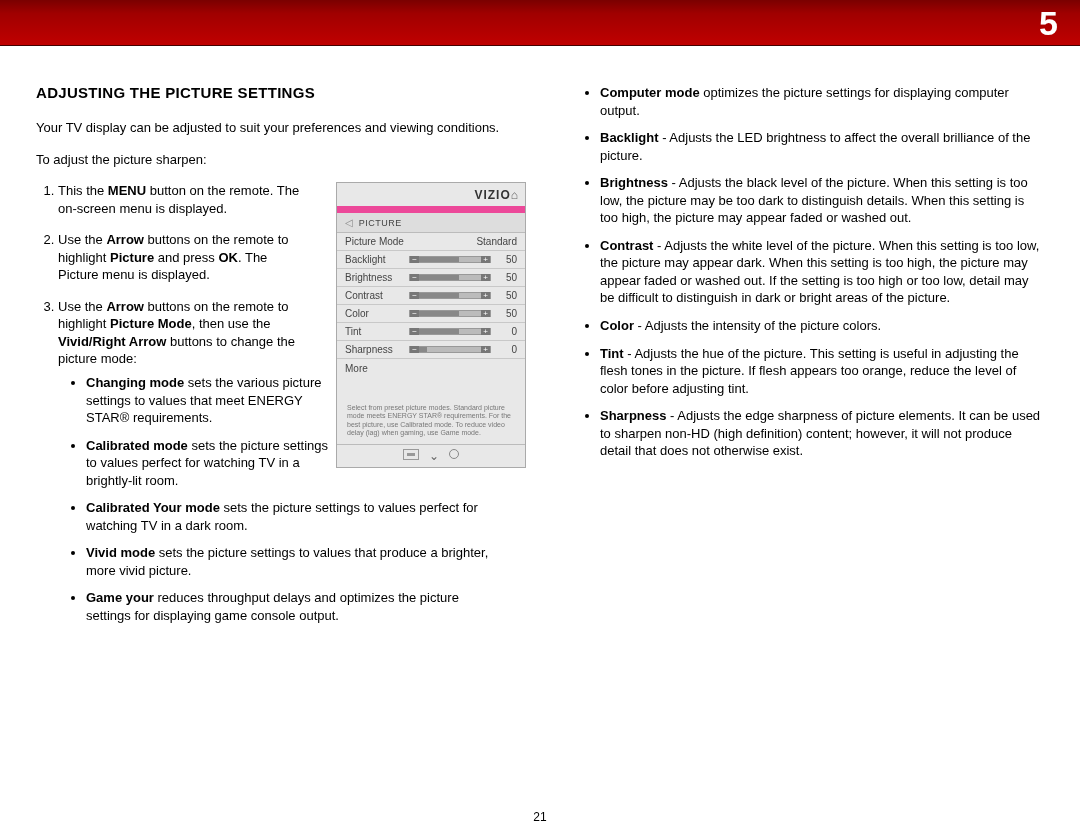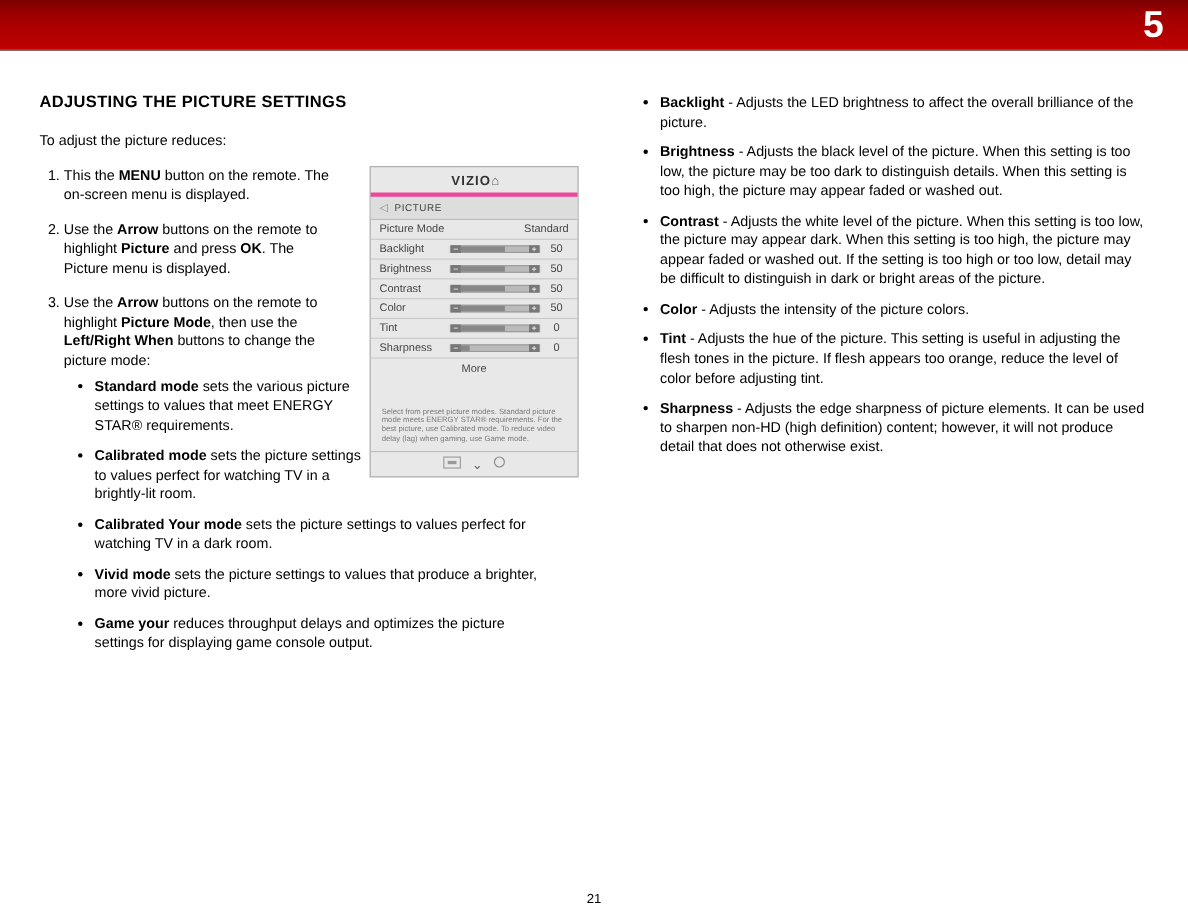--- a/index.html
+++ b/index.html
@@ -57,23 +57,23 @@
     position: absolute;
     left: 300px;
     top: 0;
     width: 190px;
     border: 1px solid #aaa;
     background: #e8e8e8;
     font-size: 10px;
     color: #444;
   }
   .osd-header {
-    display:flex; justify-content:center; align-items:center;
+    display:flex; justify-content:flex-end; align-items:center;
     padding:5px 7px 4px 9px;
-    border-bottom:4px solid #ec4899;
+    border-bottom:7px solid #ec4899;
   }
   .osd-logo { font-weight: 800; letter-spacing: 1px; font-size: 12px; color:#333;}
   .osd-home { font-size:12px; color:#666;}
   .osd-titlebar {
     display:flex; align-items:center; gap:6px;
     padding:4px 8px;
     background:#ddd;
     border-bottom:1px solid #bbb;
   }
   .osd-back { color:#888; }
@@ -86,22 +86,22 @@
   .osd-label { flex: 0 0 60px; }
   .osd-slider {
     flex:1; height:7px; background:#bbb; position:relative; margin:0 4px;
     display:flex; align-items:center; border:1px solid #999;
   }
   .osd-slider-fill { height:100%; background:#888;}
   .osd-minus, .osd-plus {
     width:9px; height:7px; color:#fff; font-size:8px; text-align:center; line-height:7px;
     background:#777;
   }
-  .osd-val { flex:0 0 22px; text-align:center; }
-  .osd-more { text-align:center; padding:4px 8px 4px; }
+  .osd-val { flex:0 0 22px; text-align:right; }
+  .osd-more { text-align:left; padding:4px 8px 4px; }
   .osd-note { font-size:7px; color:#777; padding:26px 10px 6px 10px; line-height:1.2;}
   .osd-footer { border-top:1px solid #bbb; padding:4px 0; display:flex; justify-content:center; gap:10px; color:#666; font-size:12px;}
   .osd-footer span { display:inline-block;}
   .fi {
     width:16px; height:11px; border:1px solid #999; position:relative; display:inline-block;
   }
   .fi::after{content:""; position:absolute; left:3px; right:3px; top:3px; bottom:3px; background:#999;}
   .gear {
     width:10px;height:10px;border:1px solid #888;border-radius:50%;position:relative;display:inline-block;
   }
@@ -118,35 +118,36 @@
 <body>
 
 <div class="topbar">
   <div class="chapter-num">5</div>
 </div>
 
 <div class="content">
 
   <div class="col">
     <div class="section-title">ADJUSTING THE PICTURE SETTINGS</div>
-    <div class="para">To adjust the picture reduces:</div>
+    <div class="para justify">Your TV display can be adjusted to suit your preferences and viewing conditions.</div>
+    <div class="para">To adjust the picture sharpen:</div>
 
     <div class="step-row">
       <ol class="steps">
         <li>
           <div class="step-text"><span>This the </span><b>MENU</b><span> button on the remote. The on-screen menu is displayed.</span></div>
         </li>
         <li>
           <div class="step-text"><span>Use the </span><b>Arrow</b><span> buttons on the remote to highlight </span><b>Picture</b><span> and press </span><b>OK</b><span>. The Picture menu is displayed.</span></div>
         </li>
         <li>
-          <div class="step-text"><span>Use the </span><b>Arrow</b><span> buttons on the remote to highlight </span><b>Picture Mode</b><span>, then use the </span><b>Left/Right When</b><span> buttons to change the picture mode:</span></div>
+          <div class="step-text"><span>Use the </span><b>Arrow</b><span> buttons on the remote to highlight </span><b>Picture Mode</b><span>, then use the </span><b>Vivid/Right Arrow</b><span> buttons to change the picture mode:</span></div>
           <ul class="sub">
             <li>
-                <div class="step-text"><b>Standard mode</b><span> sets the various picture settings to values that meet ENERGY STAR® requirements.</span></div>
+                <div class="step-text"><b>Changing mode</b><span> sets the various picture settings to values that meet ENERGY STAR® requirements.</span></div>
               </li>
             <li>
                 <div class="step-text"><b>Calibrated mode</b><span> sets the picture settings to values perfect for watching TV in a brightly-lit room.</span></div>
               </li>
             <li><b>Calibrated Your mode</b><span> sets the picture settings to values perfect for watching TV in a dark room.</span></li>
             <li><b>Vivid mode</b><span> sets the picture settings to values that produce a brighter, more vivid picture.</span></li>
             <li><b>Game your</b><span> reduces throughput delays and optimizes the picture settings for displaying game console output.</span></li>
           </ul>
         </li>
       </ol>
@@ -226,20 +227,23 @@
           <span class="fi"></span>
           <span>⌄</span>
           <span class="gear"></span>
         </div>
       </div>
     </div>
   </div>
 
   <div class="col">
     <ul class="top">
+      <li><b>Computer mode</b><span> optimizes the picture settings for displaying computer output.</span></li>
+    </ul>
+    <ul class="top">
       <li><b>Backlight</b><span> - Adjusts the LED brightness to affect the overall brilliance of the picture.</span></li>
       <li><b>Brightness</b><span> - Adjusts the black level of the picture. When this setting is too low, the picture may be too dark to distinguish details. When this setting is too high, the picture may appear faded or washed out.</span></li>
       <li><b>Contrast</b><span> - Adjusts the white level of the picture. When this setting is too low, the picture may appear dark. When this setting is too high, the picture may appear faded or washed out. If the setting is too high or too low, detail may be difficult to distinguish in dark or bright areas of the picture.</span></li>
       <li><b>Color</b><span> - Adjusts the intensity of the picture colors.</span></li>
       <li><b>Tint</b><span> - Adjusts the hue of the picture. This setting is useful in adjusting the flesh tones in the picture. If flesh appears too orange, reduce the level of color before adjusting tint.</span></li>
       <li><b>Sharpness</b><span> - Adjusts the edge sharpness of picture elements. It can be used to sharpen non-HD (high definition) content; however, it will not produce detail that does not otherwise exist.</span></li>
     </ul>
   </div>
 </div>
 

